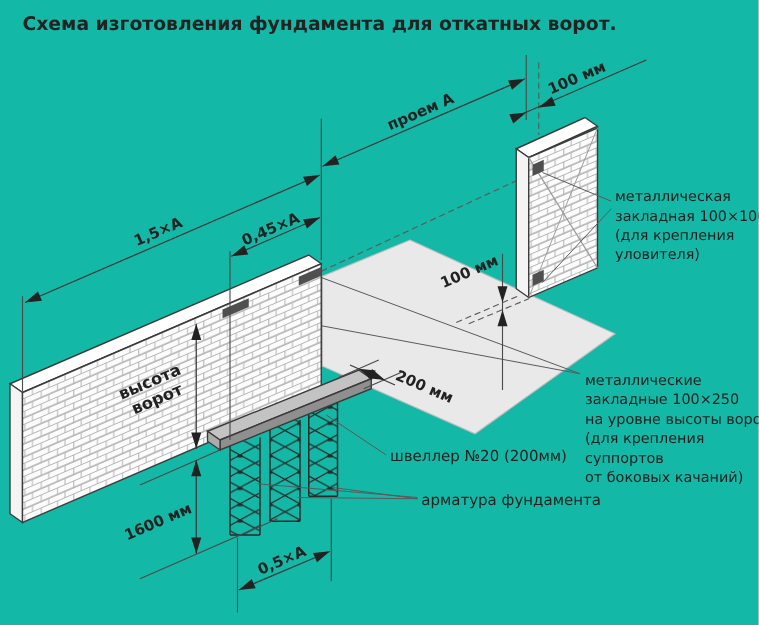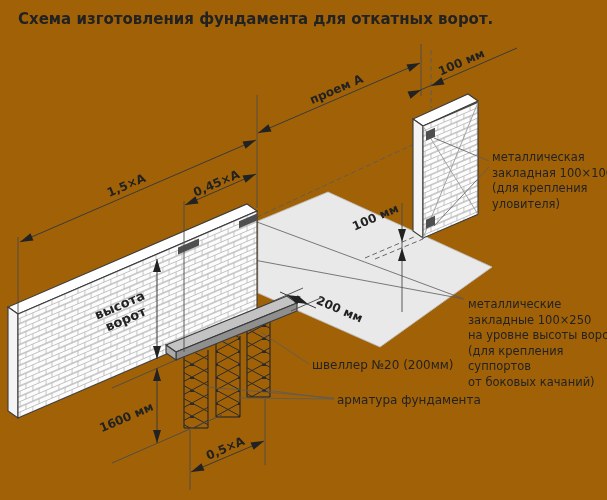--- a/index.html
+++ b/index.html
@@ -1,16 +1,16 @@
 <!DOCTYPE html>
 <html><head>
 <meta charset="utf-8">
 <style>
   html,body{margin:0;padding:0;background:#ffffff;}
-  .page{width:607px;height:500px;position:relative;background:#a16207;overflow:hidden;}
+  .page{width:607px;height:500px;position:relative;background:#14b8a6;overflow:hidden;}
   svg{display:block;}
   text{font-family:"DejaVu Sans","Liberation Sans",sans-serif;fill:#222222;}
   .title-text{font-size:15px;font-weight:bold;}
   .dim-label{font-size:12px;font-weight:bold;}
   .note-text{font-size:11.5px;}
   .note-text-lg{font-size:12px;}
   .gate-h{font-size:13px;font-weight:bold;}
   .thin{stroke:#4a4a4a;stroke-width:0.9;fill:none;}
   .dline{stroke:#3a3a3a;stroke-width:1;fill:none;}
   .dashed{stroke:#5a5a5a;stroke-width:0.9;fill:none;stroke-dasharray:5 3;}

